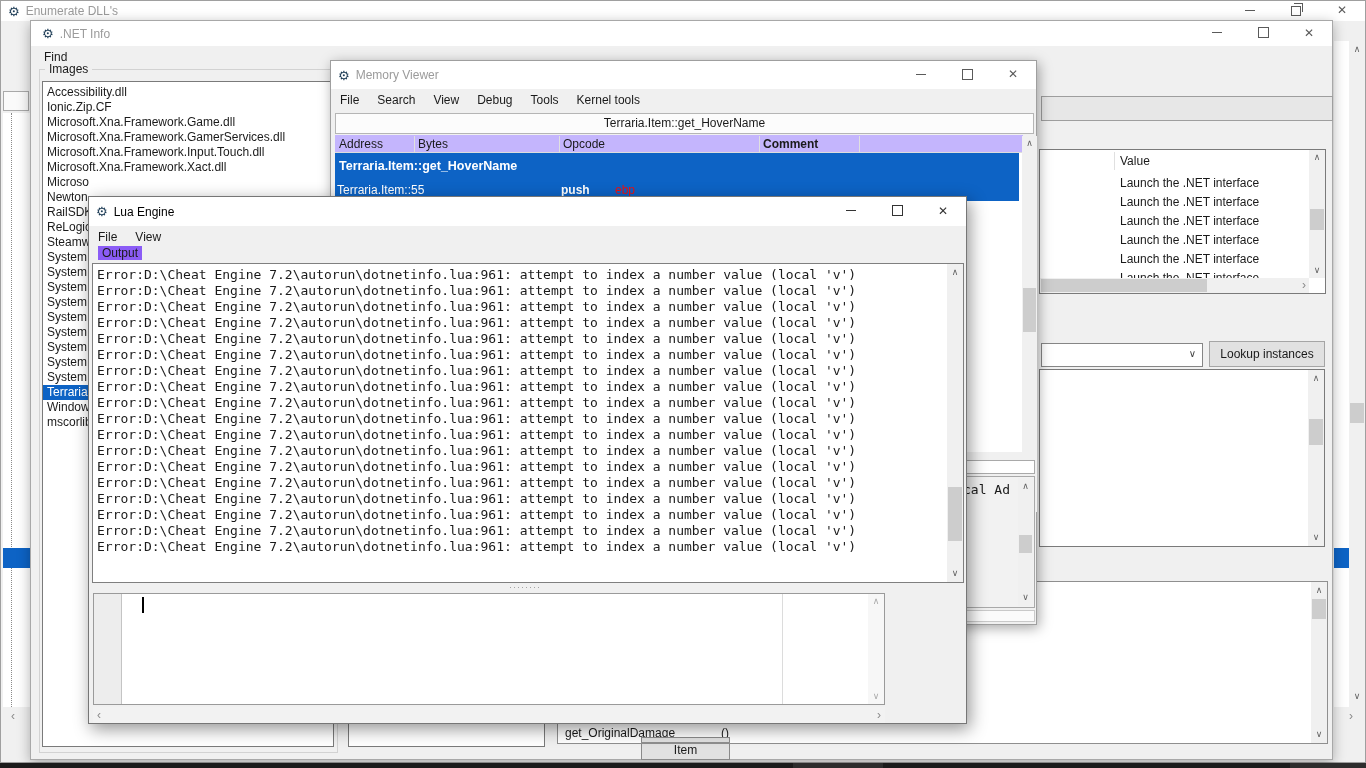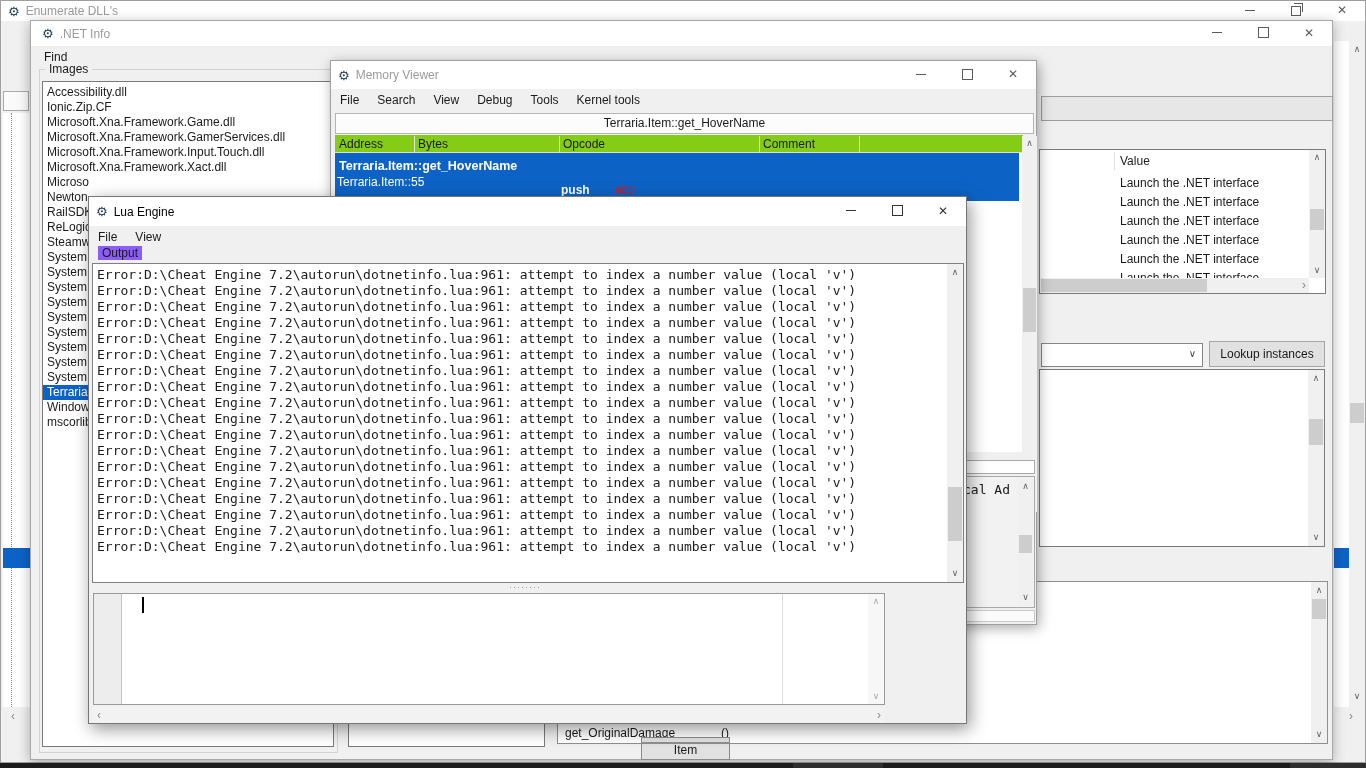--- a/index.html
+++ b/index.html
@@ -211,35 +211,35 @@
       <span>View</span>
       <span>Debug</span>
       <span>Tools</span>
       <span>Kernel tools</span>
     </div>
 
     <div class="abs" style="left:4px;top:52px;width:699px;height:21px;background:#fcfcfc;border:1px solid #b5b5b5;box-sizing:border-box;text-align:center;line-height:19px;">
       <span>Terraria.Item::get_HoverName</span>
     </div>
 
-    <div class="abs colhdr" style="left:4px;top:74px;width:688px;height:18px;background:#84cc16;border-bottom:1px solid #ddd;box-sizing:border-box;">
+    <div class="abs colhdr" style="left:4px;top:74px;width:688px;height:18px;background:#c4b5fd;border-bottom:1px solid #ddd;box-sizing:border-box;">
       <span style="left:4px;">Address</span>
       <span style="left:83px;">Bytes</span>
       <span style="left:228px;">Opcode</span>
-      <span style="left:428px;">Comment</span>
+      <span style="left:428px;font-weight:bold;">Comment</span>
       <div class="vline" style="left:79px;top:1px;height:16px;"></div>
       <div class="vline" style="left:224px;top:1px;height:16px;"></div>
       <div class="vline" style="left:424px;top:1px;height:16px;"></div>
       <div class="vline" style="left:524px;top:1px;height:16px;"></div>
     </div>
 
     <div class="abs" style="left:4px;top:92px;width:688px;height:299px;background:#fff;">
       <div class="abs sel-blue" style="left:0;top:0;width:684px;height:48px;">
         <span class="abs" style="left:4px;top:6px;font-weight:bold;font-size:12.5px;">Terraria.Item::get_HoverName</span>
-        <span class="abs" style="left:2px;top:22px;">Terraria.Item::55</span>
+        <span class="abs" style="left:2px;top:30px;">Terraria.Item::55</span>
         <span class="abs" style="left:226px;top:30px;font-weight:bold;">push</span>
         <span class="abs" style="left:280px;top:30px;color:#ee1111;">ebp</span>
       </div>
     </div>
     <div class="sb" style="left:691px;top:75px;width:15px;height:376px;">
       <span class="arr" style="top:3px;">∧</span>
       <div class="thumb" style="left:1px;top:152px;width:13px;height:44px;"></div>
       <span class="arr" style="bottom:3px;">∨</span>
     </div>
 

